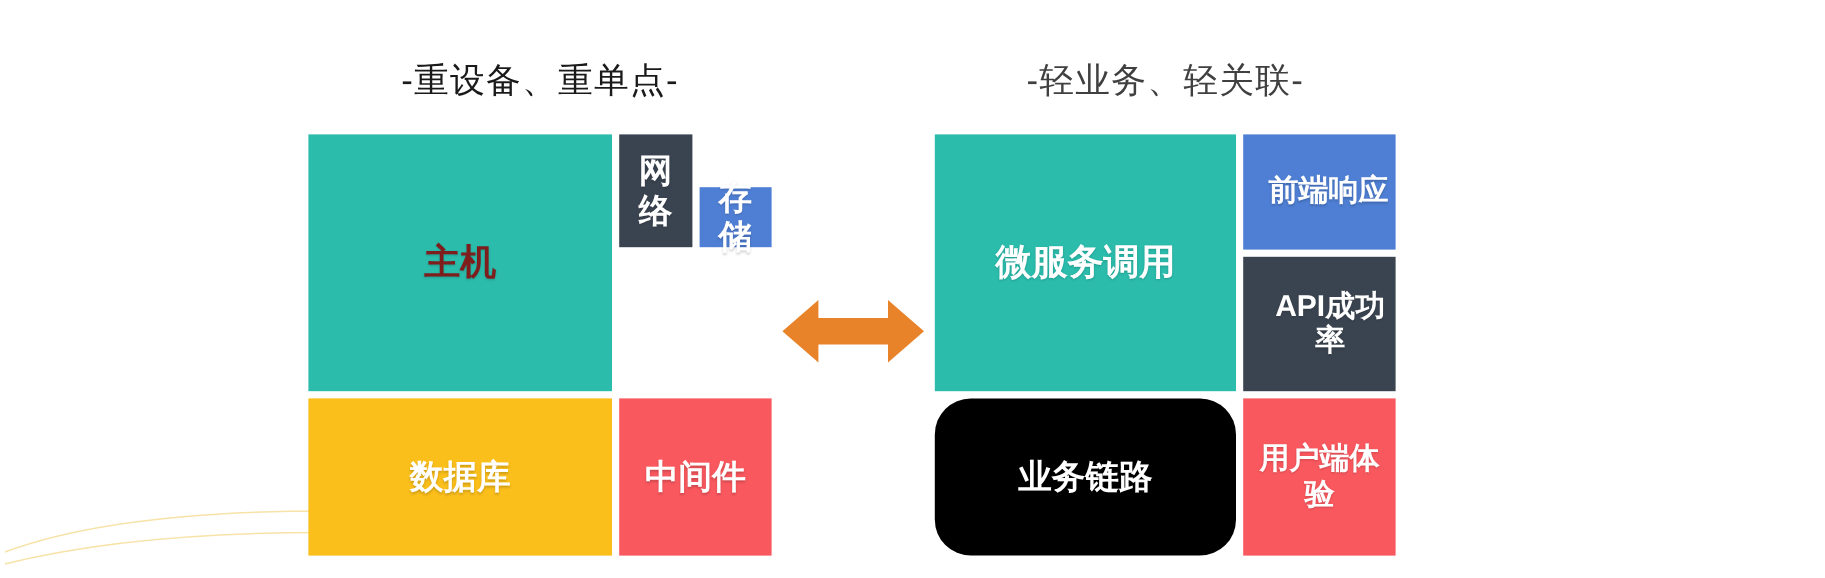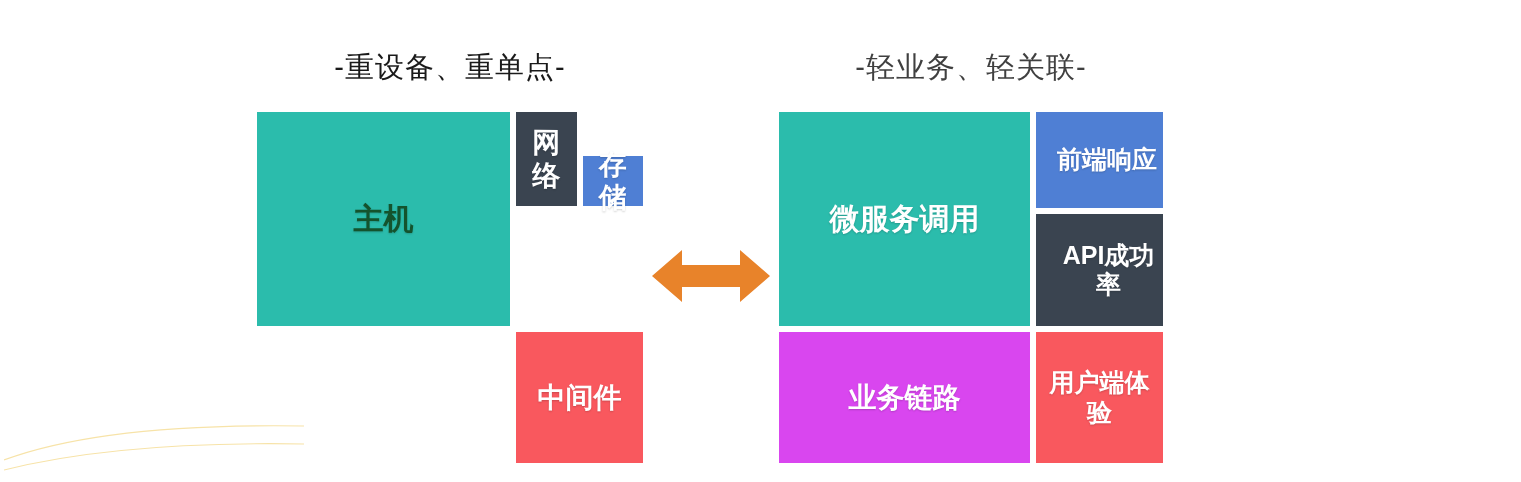--- a/index.html
+++ b/index.html
@@ -130,32 +130,35 @@
     <path d="M0 72 C80 52 180 44 300 46" fill="none" stroke="#F7E3A8" stroke-width="1.2"></path>
   </svg>
 
   <div id="title-left" class="panel-title" style="color: rgb(26, 26, 26);">-重设备、重单点-</div>
 
   <div id="title-right" class="panel-title" style="color: #404040;">-轻业务、轻关联-</div>
 
   <div id="grid-left" class="grid">
 
     <div id="cell-host" class="cell" style="background-color: rgb(43, 188, 172);">
-      <span class="label fs-big" style="color: #14532d;">主机</span>
+      <span class="label fs-big" style="color: #7f1d1d;">主机</span>
     </div>
 
     <div class="rightcol-split">
       <div id="cell-storage" class="cell" style="background-color: rgb(79, 127, 212);">
         <span class="label fs-mid" style="color: rgb(255, 255, 255);">存储</span>
       </div>
       <div id="cell-network" class="cell" style="background-color: rgb(58, 68, 80);">
         <span class="label fs-mid" style="color: rgb(255, 255, 255);">网络</span>
       </div>
     </div>
 
+    <div id="cell-database" class="cell" style="background-color: rgb(251, 191, 27);">
+      <span class="label fs-mid" style="color: rgb(255, 255, 255);">数据库</span>
+    </div>
 
     <div id="cell-middleware" class="cell" style="background-color: rgb(249, 88, 94);">
       <span class="label fs-mid" style="color: rgb(255, 255, 255);">中间件</span>
     </div>
   </div>
 
   <svg id="center-arrow" viewBox="0 0 118 56" preserveAspectRatio="none">
     <polygon points="0,28 30,2 30,17 88,17 88,2 118,28 88,54 88,39 30,39 30,54" fill="#E8832A"></polygon>
   </svg>
 
@@ -166,21 +169,21 @@
     </div>
 
     <div id="cell-frontend" class="cell" style="background-color: rgb(79, 127, 212);">
       <span class="label fs-small" style="color: rgb(255, 255, 255);">前端响应</span>
     </div>
 
     <div id="cell-api" class="cell" style="background-color: rgb(58, 68, 80);">
       <span class="label fs-small" style="color: rgb(255, 255, 255);">API成功率</span>
     </div>
 
-    <div id="cell-bizchain" class="cell" style="background-color: #d946ef;">
+    <div id="cell-bizchain" class="cell" style="background-color: #000000; border-radius: 30px;">
       <span class="label fs-mid" style="color: rgb(255, 255, 255);">业务链路</span>
     </div>
 
     <div id="cell-micro" class="cell" style="background-color: rgb(249, 88, 94);">
       <span class="label fs-small" style="color: rgb(255, 255, 255);">用户端体验</span>
     </div>
   </div>
 
 </div>
 

